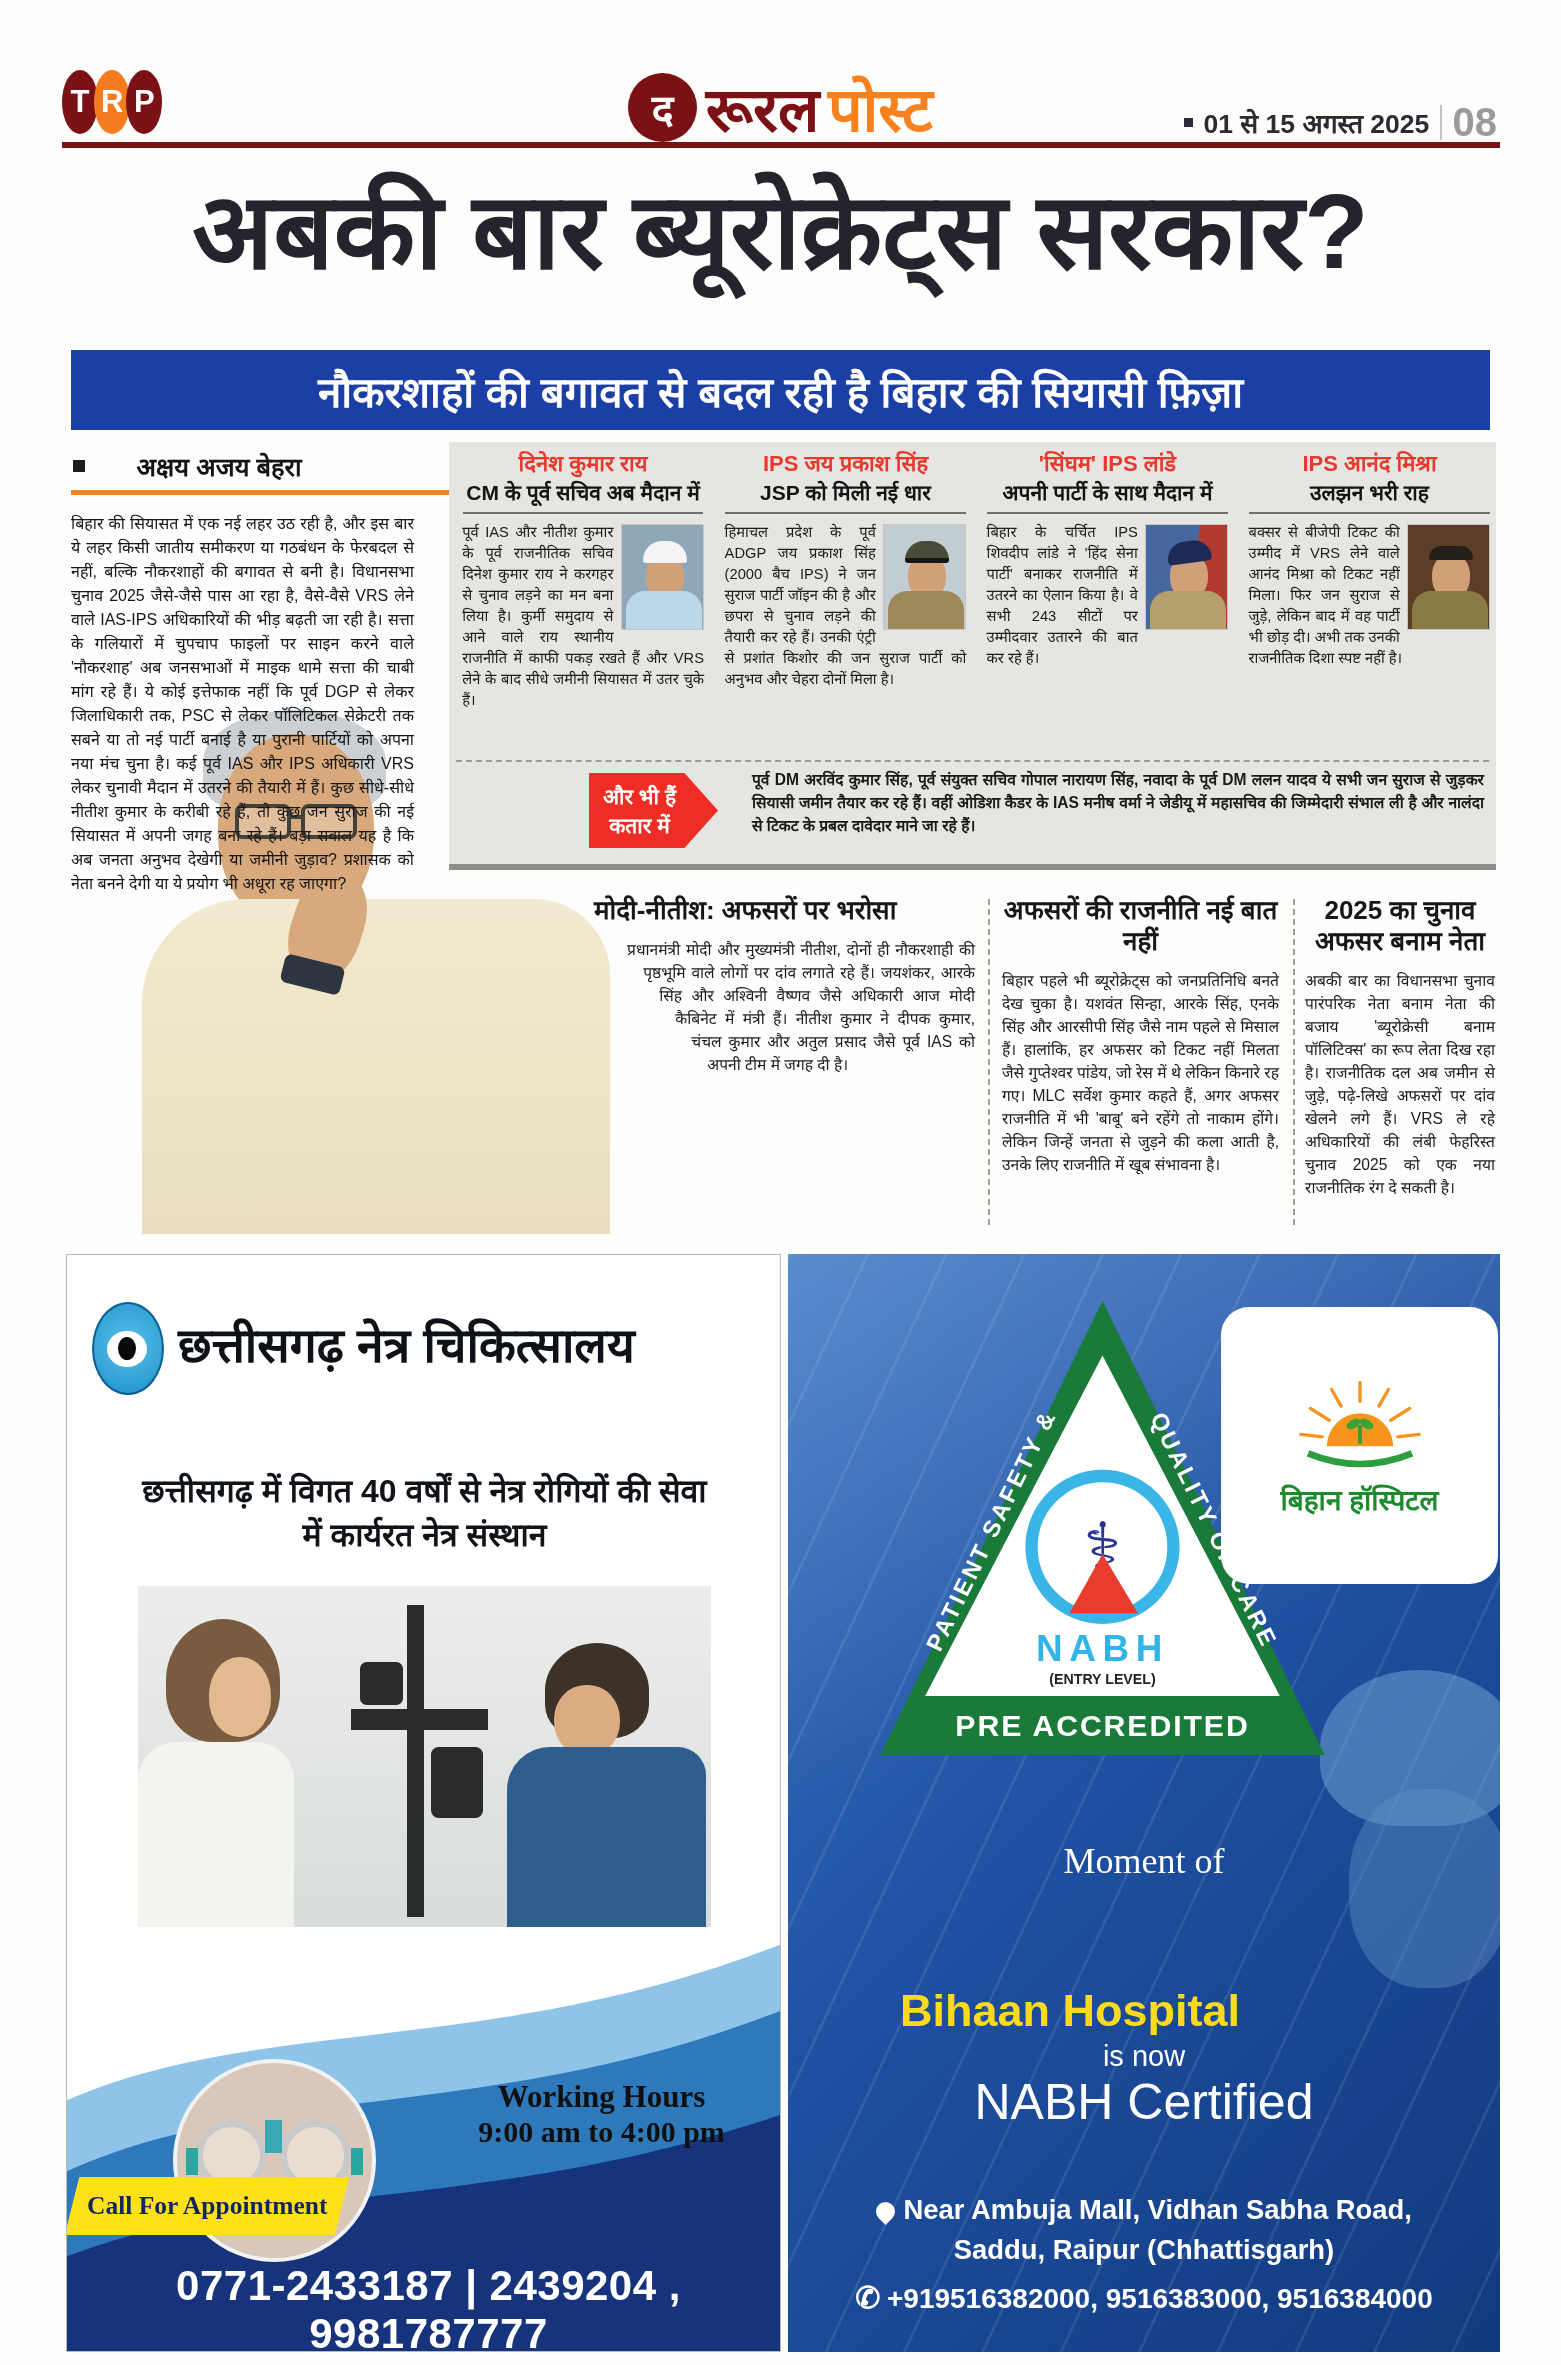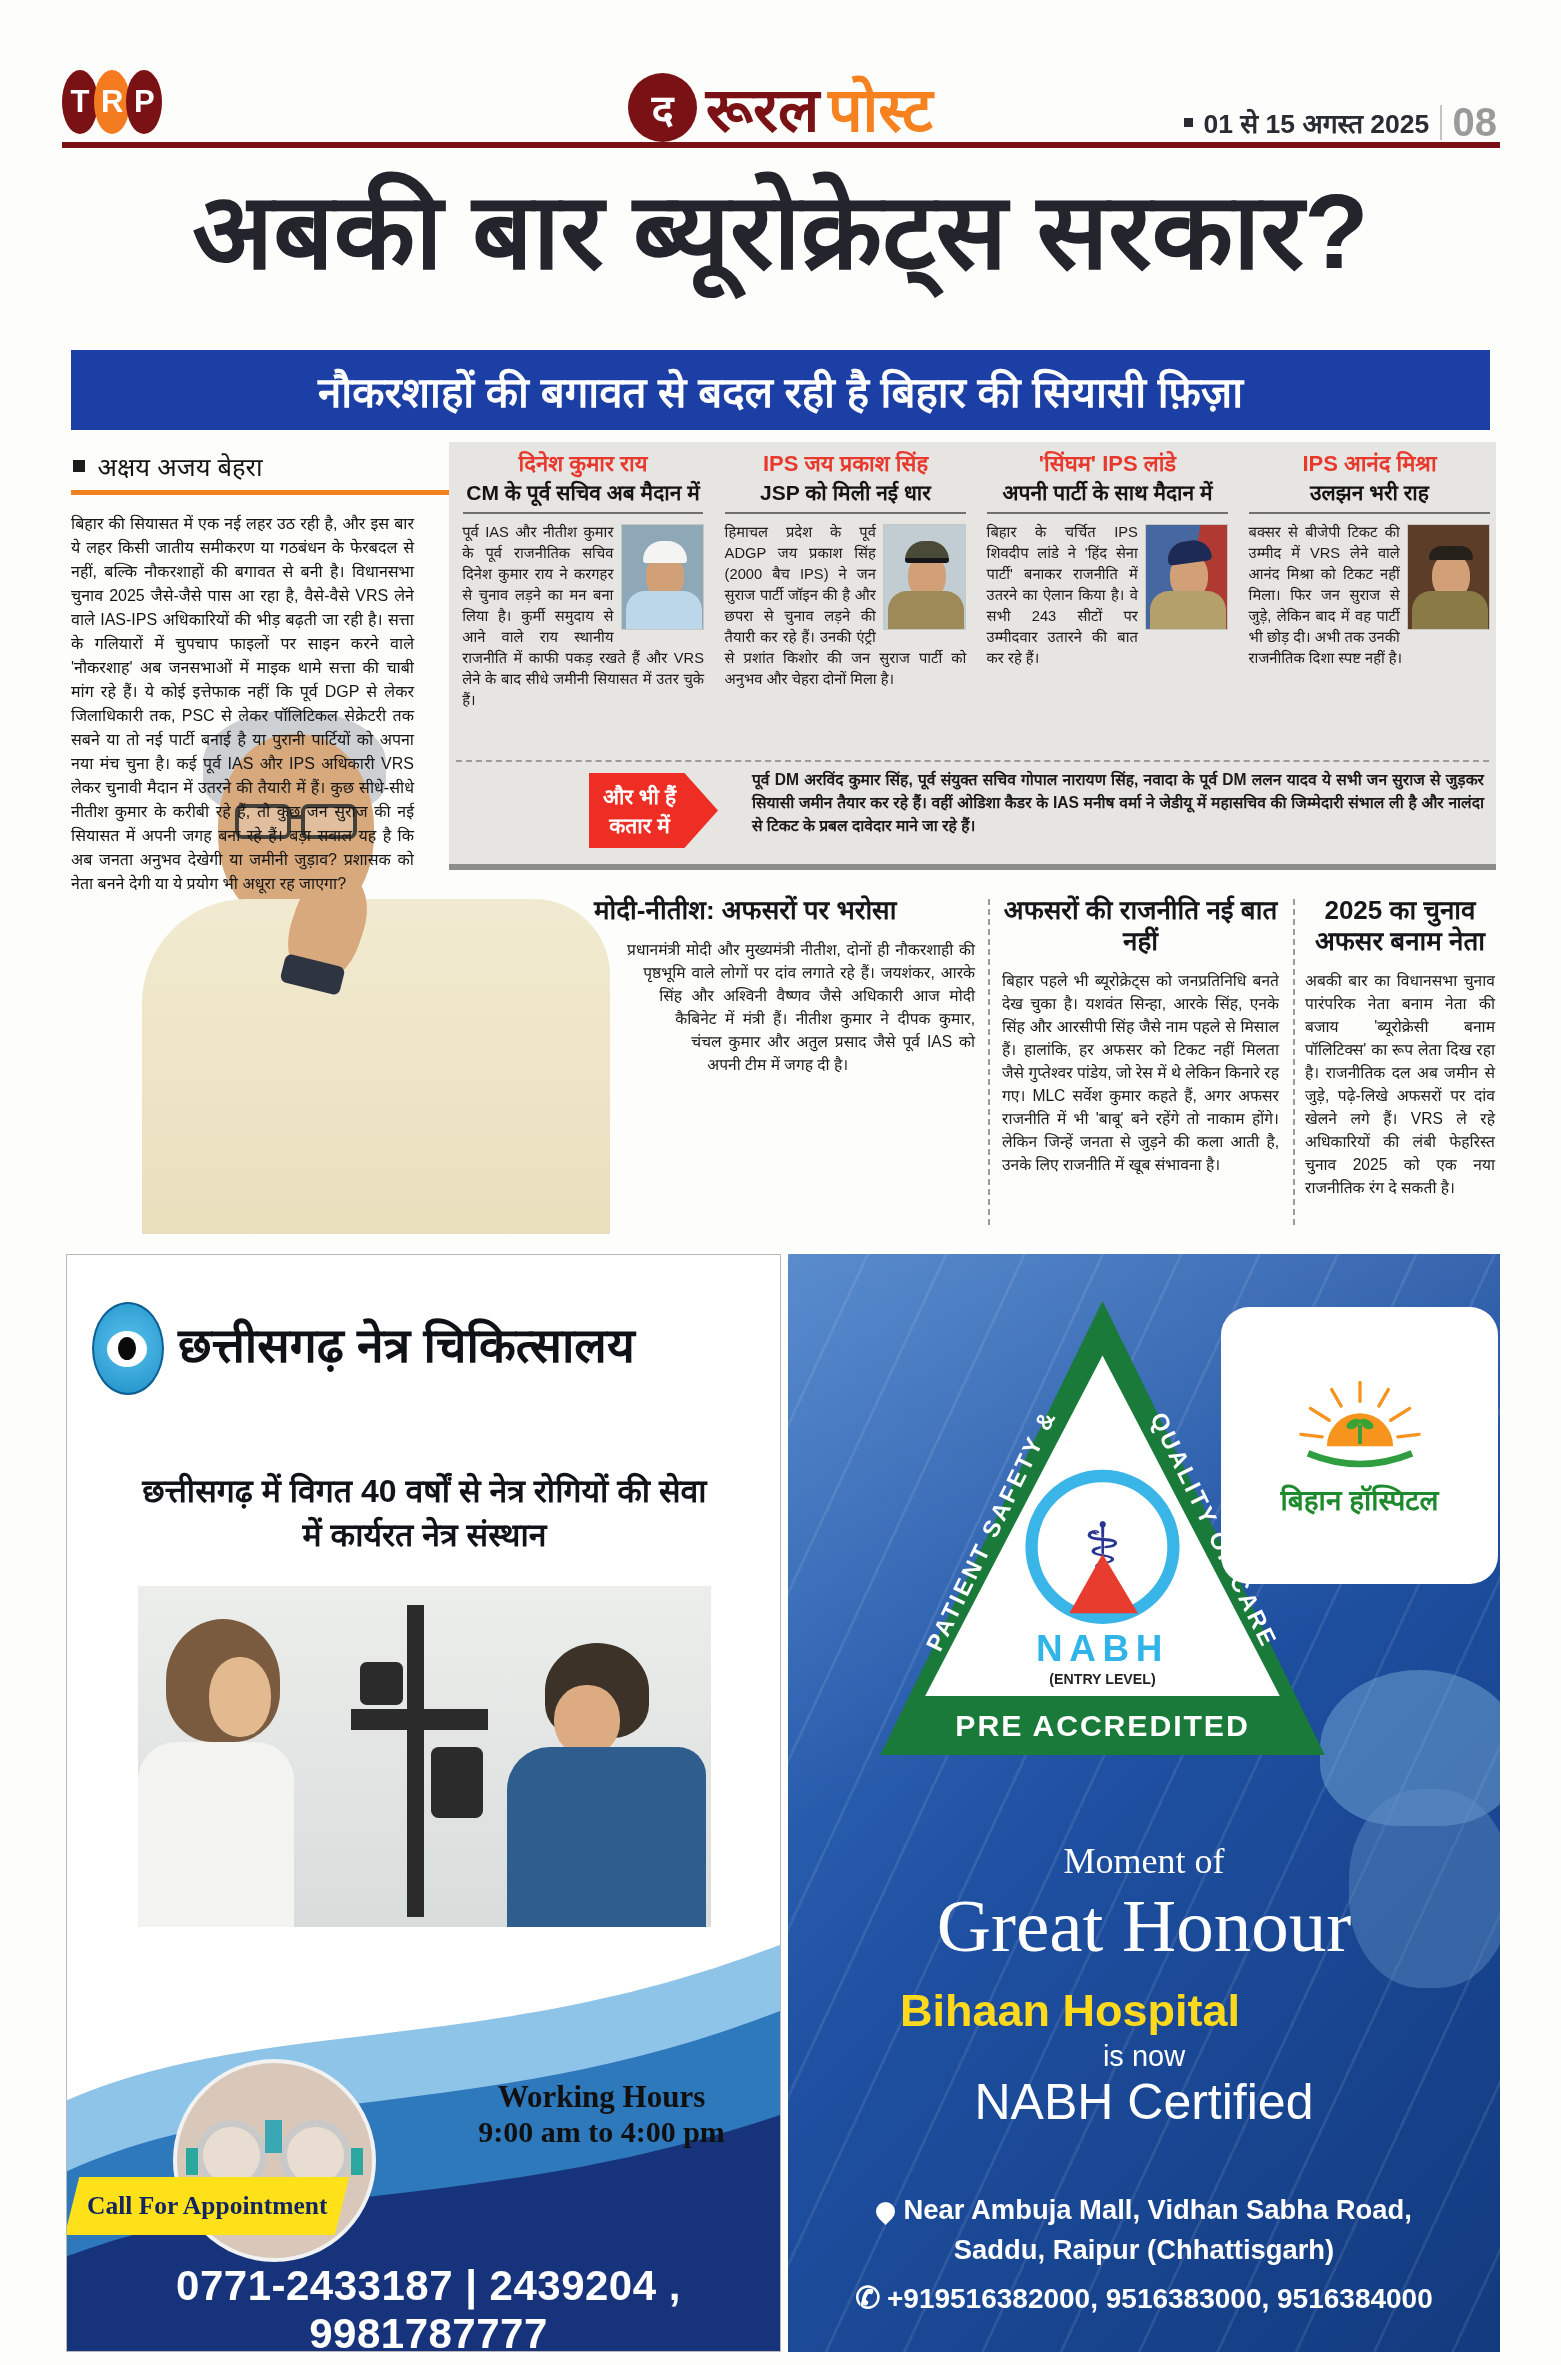--- a/index.html
+++ b/index.html
@@ -28,21 +28,21 @@
   
   .headline{position:absolute;left:71px;top:160px;width:1419px;text-align:center;
             font-size:106px;line-height:142px;font-weight:800;color:#23242c;}
   .strap{position:absolute;left:71px;top:350px;width:1419px;height:80px;background:#1c3fa6;
          display:flex;align-items:center;justify-content:center;}
   .strap span{color:#fff;font-size:42px;font-weight:700;}
 
   
   .byline{position:absolute;left:73px;top:449px;display:flex;align-items:center;gap:12.3px;}
   .b-sq{width:12.3px;height:12.3px;background:#1c1c1c;}
-  .b-name{font-size:25.5px;font-weight:400;color:#141414;}
+  .b-name{font-size:25.5px;font-weight:700;color:#141414;margin-left:39px;}
   .orange-rule{position:absolute;left:71px;top:490px;width:384px;height:4.7px;background:#f5821f;}
   .art-body{position:absolute;left:71px;top:512px;width:343px;height:724px;
             font-size:16px;line-height:24px;text-align:justify;color:#161616;z-index:2;}
 
   
   .nitish{position:absolute;left:142px;top:677px;width:468px;height:557px;z-index:1;}
   .n-hair{position:absolute;left:61px;top:33px;width:183px;height:104px;border-radius:50% 50% 30% 30%;background:#cdd0d2;}
   .n-head{position:absolute;left:76px;top:57px;width:156px;height:194px;border-radius:48%;background:#d7a97d;}
   .n-glass{position:absolute;left:93px;top:127px;width:56px;height:35px;border:4.3px solid #44403a;border-radius:7.6px;background:rgba(255,255,255,.25);}
   .n-glass2{left:159px;}
@@ -380,21 +380,20 @@
       <text x="690" y="492" transform="rotate(63.9 690 492)" text-anchor="middle" fill="#ffffff" font-size="50" font-weight="bold" letter-spacing="6" font-family="Liberation Sans, sans-serif">QUALITY OF CARE</text>
       <circle cx="470" cy="520" r="150" fill="#ffffff" stroke="#3ab5e8" stroke-width="26"></circle>
       <text x="470" y="575" text-anchor="middle" font-size="150" fill="#283593">⚕</text>
       <polygon points="400,660 545,660 470,535" fill="#e73c2e"></polygon>
       <text x="470" y="762" text-anchor="middle" fill="#31b5e9" font-size="78" font-weight="bold" letter-spacing="14" font-family="Liberation Sans, sans-serif">NABH</text>
       <text x="470" y="810" text-anchor="middle" fill="#222222" font-size="30" font-weight="bold" font-family="Liberation Sans, sans-serif">(ENTRY LEVEL)</text>
       <text x="470" y="920" text-anchor="middle" fill="#ffffff" font-size="64" font-weight="bold" letter-spacing="4" font-family="Liberation Sans, sans-serif">PRE ACCREDITED</text>
     </svg>
 
     <div class="moment1">Moment of</div>
-    <div class="moment2">Great Honour</div>
     <div class="hosp-name">Bihaan Hospital</div>
     <div class="is-now">is now</div>
     <div class="certified">NABH Certified</div>
 
     <div class="addr">
       <span class="pin"></span><span>Near Ambuja Mall, Vidhan Sabha Road,</span><br>
       <span>Saddu, Raipur (Chhattisgarh)</span>
     </div>
 
     <div class="phones-row">

